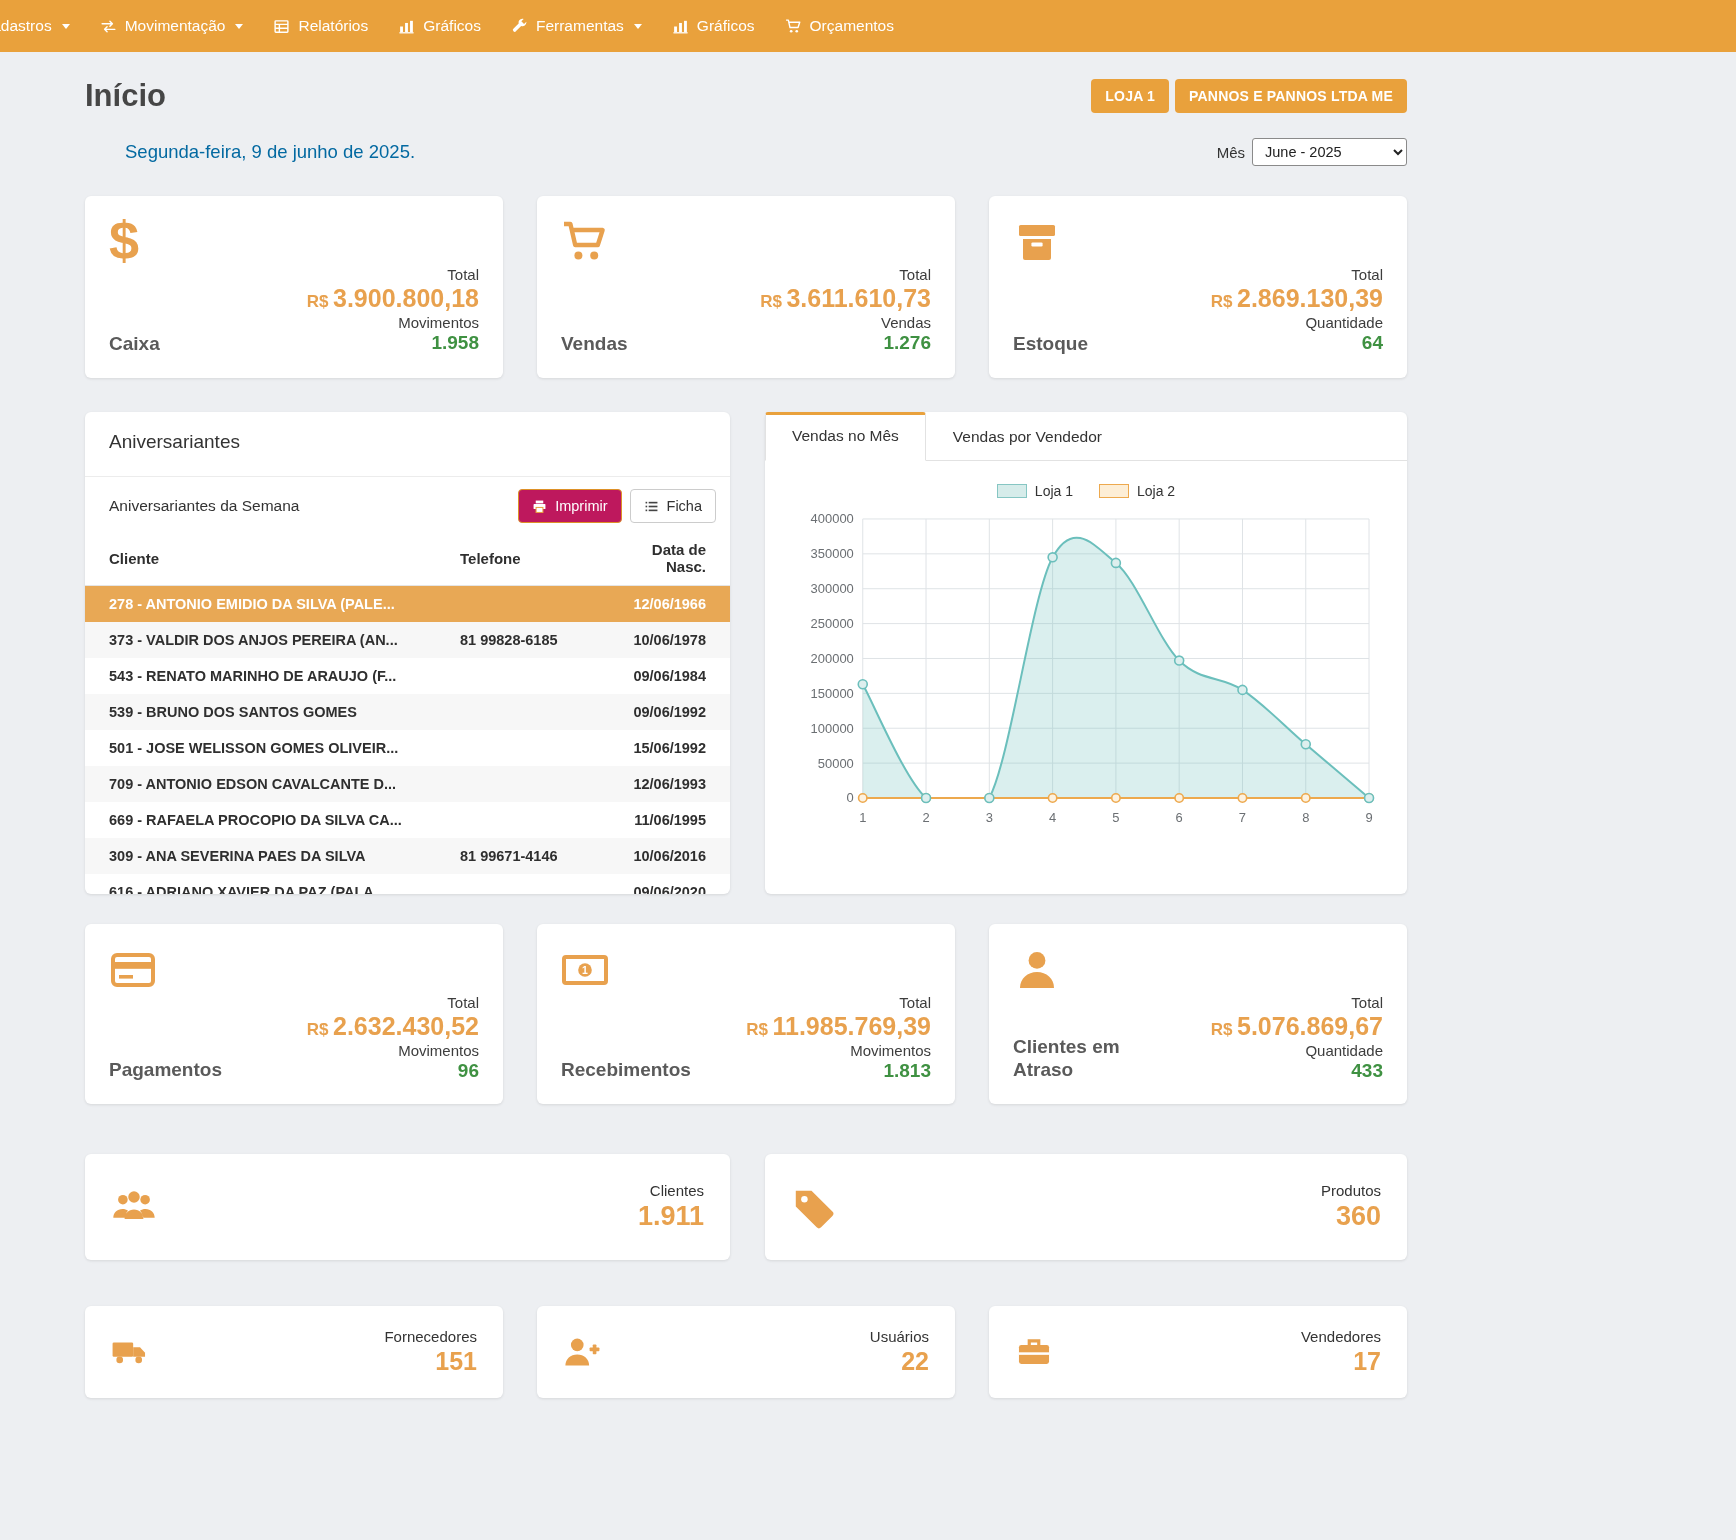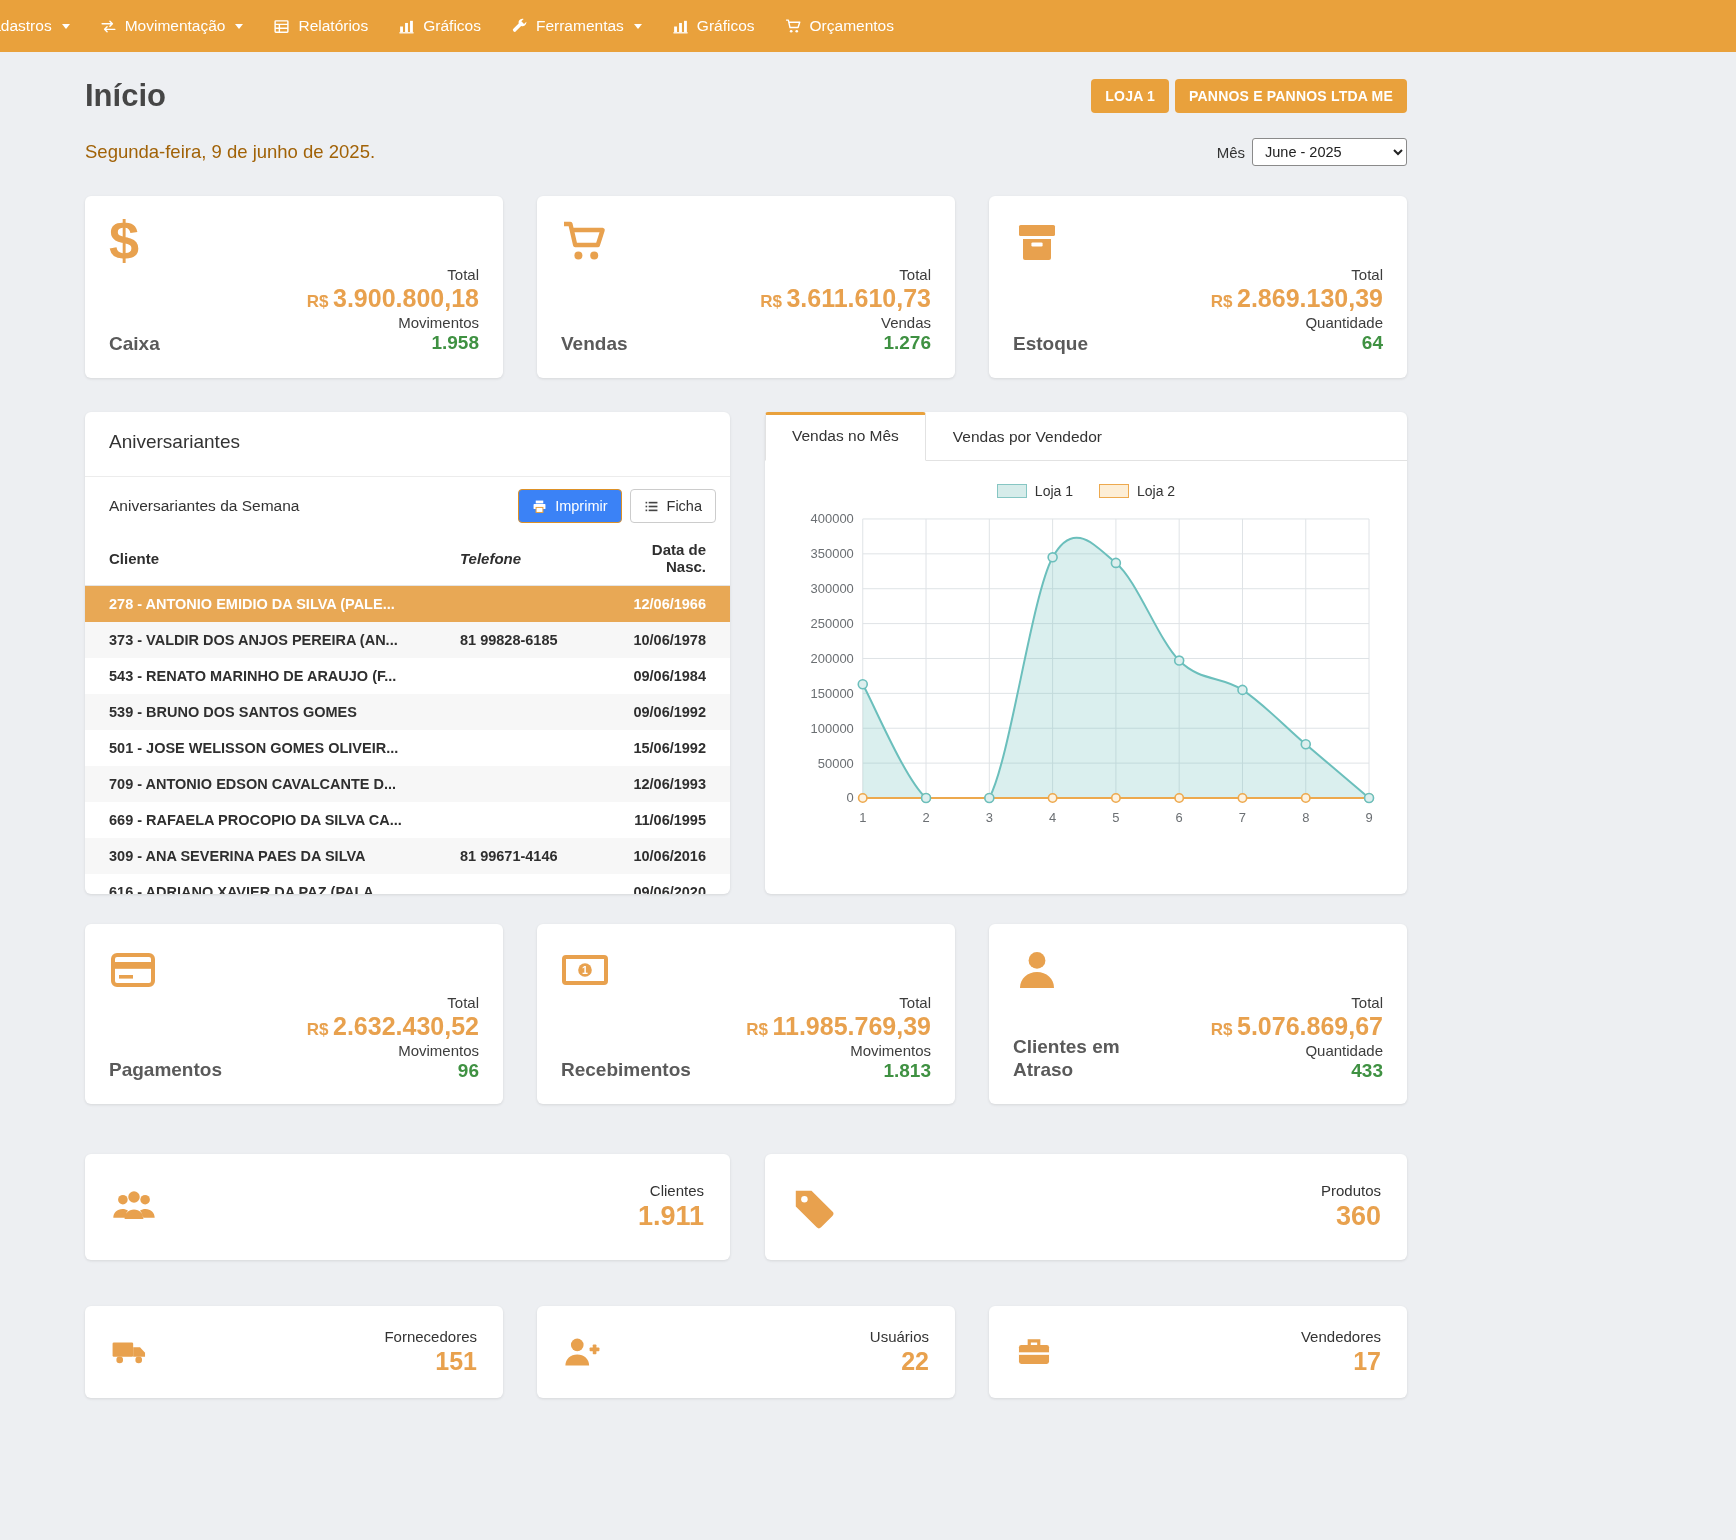--- a/index.html
+++ b/index.html
@@ -47,21 +47,21 @@
   .page-title { font-size: 31px; font-weight: 600; color: #464646; }
   .badges { display: flex; gap: 6px; }
   .badge {
     background: #e9a13c; color: #fff;
     font-weight: bold; font-size: 14px;
     padding: 9px 14px; border-radius: 4px;
     cursor: pointer; letter-spacing: .2px;
   }
 
   .date-row { display: flex; justify-content: space-between; align-items: center; margin-top: 24px; }
-  .date-text { font-size: 18.5px; color: #a16207; }
+  .date-text { font-size: 18.5px; color: #0369a1; margin-left: 40px; }
   .month-picker { display: flex; align-items: center; gap: 7px; font-size: 15px; }
   .month-picker select {
     font-size: 14.5px; padding: 4px 8px; min-width: 155px;
     border: 1px solid #8a8a8a; border-radius: 3px; background: #fff; color: #222;
     font-family: inherit;
   }
 
   .cards-row { display: flex; gap: 34px; margin-top: 30px; }
   .card { background: #fff; border-radius: 6px; box-shadow: 0 1px 3px rgba(0,0,0,.10); }
 
@@ -87,31 +87,31 @@
 
   .panel-title { font-size: 19px; padding: 19px 24px 23px; border-bottom: 1px solid #ececec; color: #333; }
   .panel-sub { display: flex; justify-content: space-between; align-items: center; padding: 12px 14px 12px 24px; }
   .panel-sub .sub-label { font-size: 15.5px; }
   .panel-actions { display: flex; gap: 8px; }
   .btn {
     display: inline-flex; align-items: center; gap: 8px;
     font-size: 14.5px; padding: 8px 13px; border-radius: 4px;
     cursor: pointer; font-family: inherit;
   }
-  .btn-print { background: #3b82f6; border: 1px solid #dd9127; color: #fff; }
+  .btn-print { background: #be185d; border: 1px solid #dd9127; color: #fff; }
   .btn-ficha { background: #fff; border: 1px solid #ccc; color: #333; }
   .btn-icon { display: inline-flex; width: 15px; height: 15px; }
   .btn-icon svg { width: 100%; height: 100%; }
 
   .bday-table { width: 100%; border-collapse: collapse; table-layout: fixed; }
   .bday-table th {
     font-size: 15px; text-align: left; padding: 6px 10px 10px;
     border-bottom: 1px solid #e5e5e5; color: #2f2f2f;
   }
-  .bday-table th.col-phone { width: 152px; font-style: italic; }
+  .bday-table th.col-phone { width: 152px; }
   .bday-table th.col-date { width: 128px; margin-top: 28px; }
   .bday-table th:first-child, .bday-table td:first-child { padding-left: 24px; }
   .bday-table th:last-child, .bday-table td:last-child { padding-right: 24px; text-align: right; }
   .bday-table td {
     font-size: 14.5px; font-weight: bold; padding: 10px 10px; color: #2f2f2f;
     white-space: nowrap; overflow: hidden; margin-left: 48px;
   }
   .bday-table tbody tr:nth-child(even) { background: #f7f7f7; }
   .bday-table tbody tr.highlight, .bday-table tbody tr.highlight td { background: #e8a855; color: #fff; }
 

